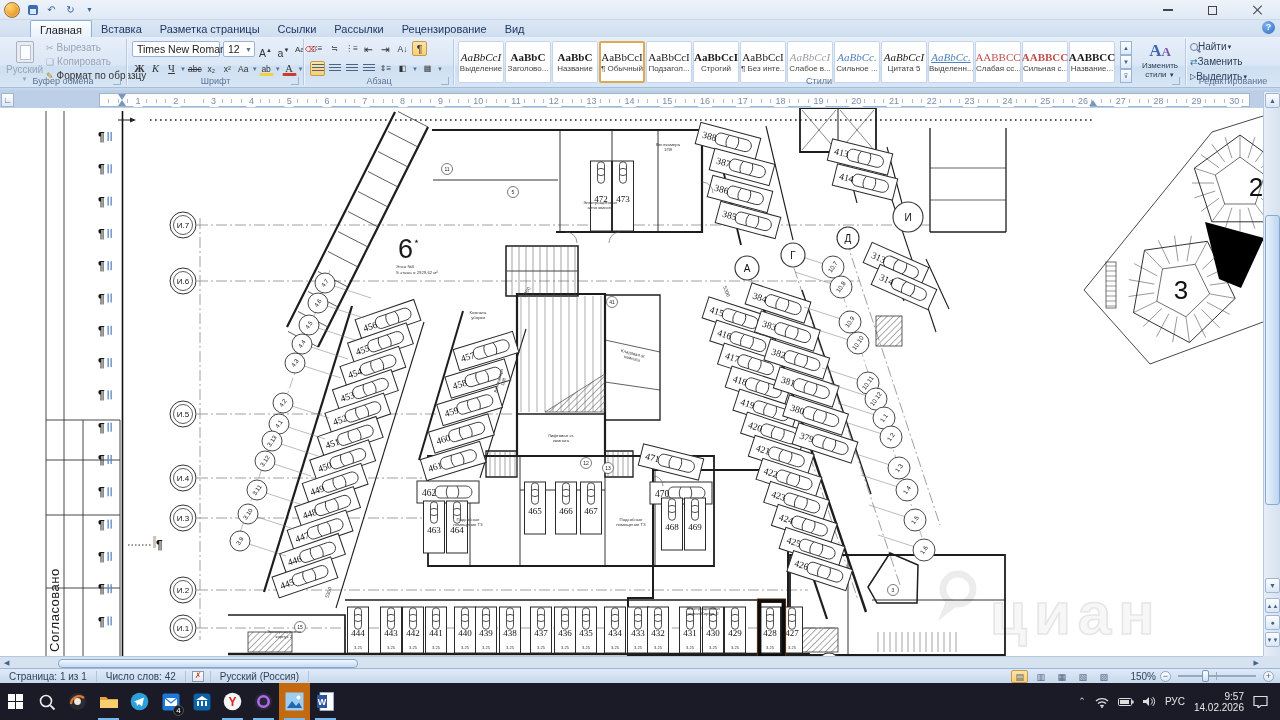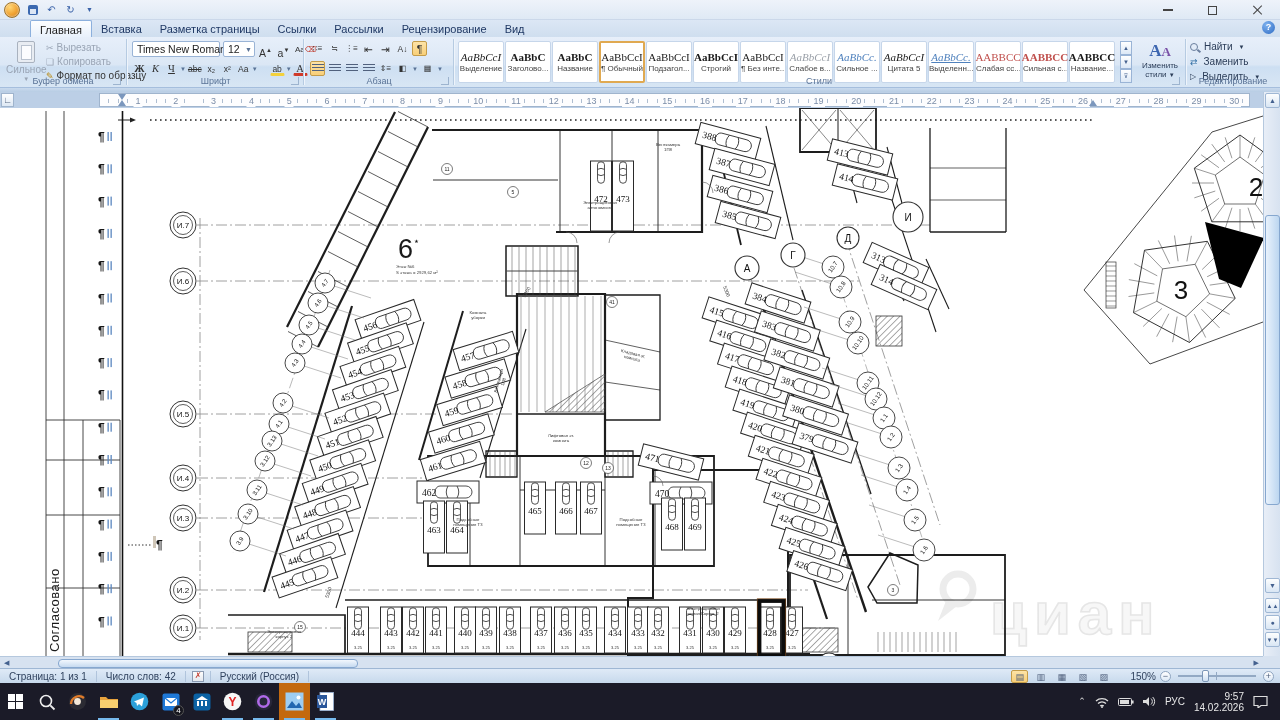--- a/index.html
+++ b/index.html
@@ -67,21 +67,21 @@
   .stylecard.sel { border:2px solid #e0a951; }
   .scsample { font-family:"Liberation Serif", serif; font-size:11px; line-height:11px; color:#1a1a1a; }
   .scsample.it{ font-style:italic; } .scsample.bd{ font-weight:bold; } .scsample.gy{ color:#9aa0a8; }
   .scsample.bl{ color:#4f81bd;font-style:italic; } .scsample.un{ text-decoration:underline; } .scsample.rd{ color:#c0504d; }
   .sclabel { font-size:8px; color:#444; max-width:44px; overflow:hidden; white-space:nowrap; }
   .styscroll { position:absolute; left:1120px; top:4px; width:12px; height:42px; display:flex; flex-direction:column; }
   .styscroll div { flex:1; border:1px solid #9ab4d6; background:linear-gradient(#fff,#dce8f6); font-size:6px; line-height:12px; text-align:center; color:#44618f; }
   .chgsty { position:absolute; left:1138px; top:4px; width:44px; height:44px; text-align:center; font-size:8px; color:#2b3d58; }
   .chgsty .aa { font-family:"Liberation Serif", serif; font-size:17px; font-weight:bold; color:#3d66b0; }
   .chgsty .aa span { color:#7a52a8; font-size:13px; }
-  .editrow { position:absolute; left:1190px; display:flex; align-items:center; gap:6px; font-size:10px; color:#2b3d58; white-space:nowrap; }
+  .editrow { position:absolute; left:1190px; display:flex; align-items:center; gap:0; font-size:10px; color:#2b3d58; white-space:nowrap; }
   .mag { display:inline-block; width:8px; height:8px; border:1.6px solid #6b7f9e; border-radius:50%; position:relative; }
   .mag::after { content:""; position:absolute; left:6px; top:6px; width:4px; height:1.6px; background:#6b7f9e; transform:rotate(40deg); }
   .seam { position:absolute; left:0; top:88px; width:1280px; height:4px; background:linear-gradient(#c9daee,#b8cde4); }
 
   
   .ruler { position:absolute; left:0; top:92px; width:1263px; height:16px; background:#bccfe6; }
   .rband { position:absolute; left:99px; top:1px; width:1151px; height:14px; background:#fdfdfe; border:1px solid #9fb4cd; }
   .rticks { position:absolute; left:0; top:5px; width:1149px; height:4px;
     background:repeating-linear-gradient(90deg, transparent 0 8.45px, #8ca2bd 8.45px 9.45px); opacity:.7; }
   .rnum { position:absolute; top:1px; font-size:9px; color:#7d8fa8; color:#7b8da8; transform:translateX(-50%); background:#fdfdfe; padding:0 2px; line-height:12px; }
@@ -167,21 +167,21 @@
       <div class="rtab">Рассылки</div>
       <div class="rtab">Рецензирование</div>
       <div class="rtab">Вид</div>
     </div>
   <div class="helpdot">?</div>
 
   <div class="ribbon" id="ribbon">
 
     <div class="bigbtn" style="left:6px; top:4px;">
       <span class="clipboard"></span>
-      <span class="gray">Сильное</span>
+      <span class="gray">Русский</span>
         <span class="gray" style="font-size:6px;">▼</span>
     </div>
     <div class="smallrow" style="left:46px; top:5px;">
       <span class="ficon gray">✂</span>
         <span class="gray">Вырезать</span>
       </div>
     <div class="smallrow" style="left:46px; top:19px;">
       <span class="ficon gray">❏</span>
         <span class="gray">Копировать</span>
       </div>
@@ -209,21 +209,21 @@
     <div class="smallrow" style="left:132px; top:24px; gap:1px;">
       <span class="fbtn serif b">Ж</span>
       <span class="fbtn serif i">К</span>
       <span class="fbtn serif u">Ч</span>
         <span class="arr" style="font-size:6px;color:#5a7396;">▼</span>
       <span class="fbtn strik" style="font-size:8.5px;">abc</span>
       <span class="fbtn" style="font-size:8.5px;">x₂</span>
       <span class="fbtn" style="font-size:8.5px;">x²</span>
       <span class="fbtn" style="font-size:8.5px;">Aa</span>
         <span style="font-size:6px;color:#5a7396;">▼</span>
-      <span class="fbtn hlmark" style="font-size:8.5px;margin-left:11px;">ab</span>
+      <span class="fbtn hlmark" style="font-size:8.5px;">ab</span>
         <span style="font-size:6px;color:#5a7396;">▼</span>
       <span class="fbtn clmark serif">А</span>
         <span style="font-size:6px;color:#5a7396;">▼</span>
     </div>
     <div class="glabel" style="left:128px; width:175px;">Шрифт</div>
     <div class="launcher" style="left:291px;"></div>
     <div class="vsep" style="left:303px;"></div>
 
     <div class="smallrow" style="left:310px; top:4px; gap:2px;">
       <span class="fbtn" style="font-size:8px;">∷≡</span>

